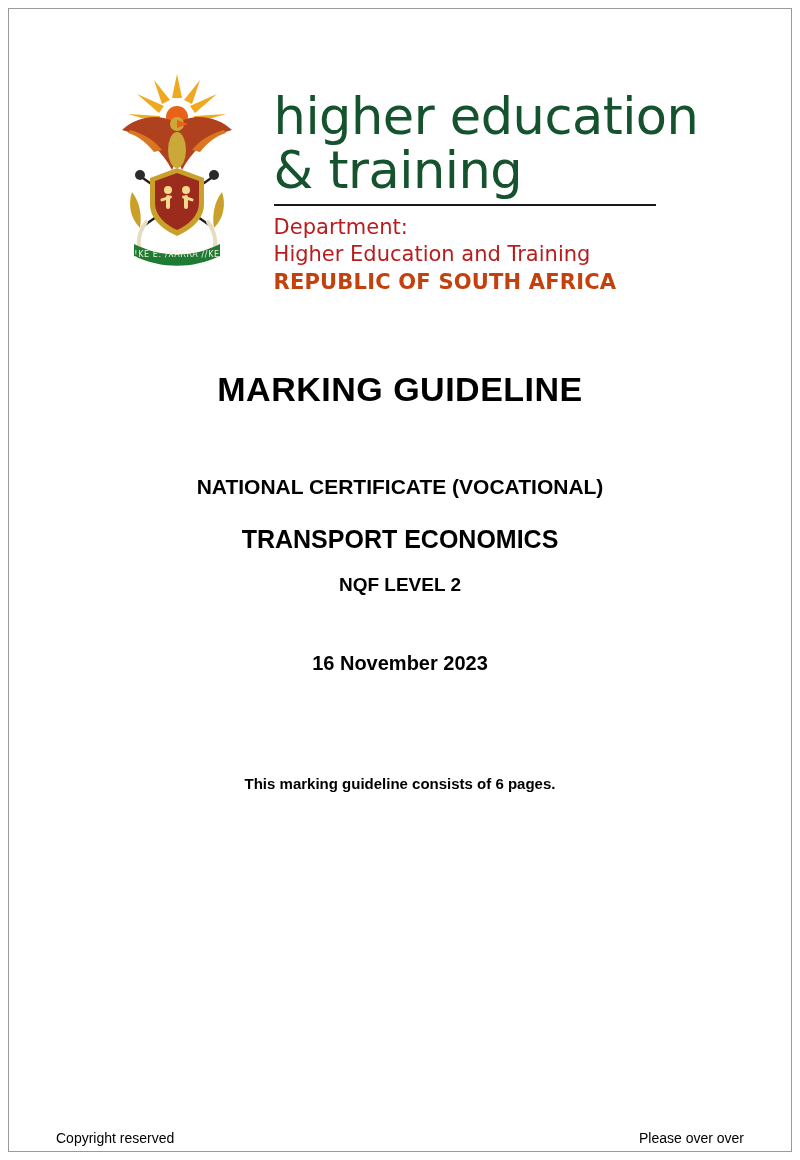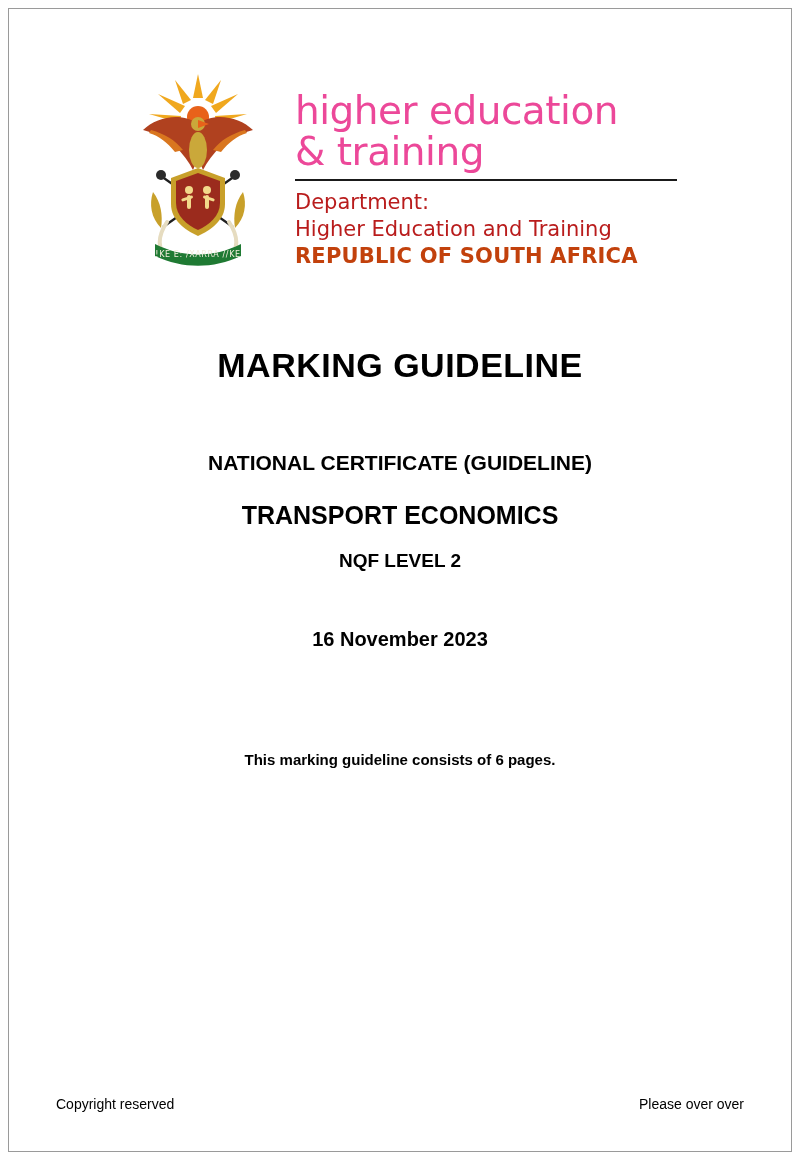--- a/index.html
+++ b/index.html
@@ -60,24 +60,24 @@
     flex: 0 0 auto;
     position: relative;
   }
 
   .dept-text {
     padding-top: 18px;
   }
 
   .dept-title {
     font-family: "DejaVu Sans", sans-serif;
-    font-size: 39px;
+    font-size: 51px;
     line-height: 1.06;
     font-weight: 400;
-    color: #ec4899;
+    color: #14532d;
     letter-spacing: -0.5px;
     white-space: pre-line;
   }
 
   .dept-rule {
     border-bottom: 2px solid #1a1a1a;
     margin: 6px 0 8px 0;
     width: 382px;
   }
 
@@ -140,21 +140,21 @@
     font-size: 15px;
     font-weight: bold;
     text-align: center;
   }
 
   
   .footer {
     position: absolute;
     left: 48px;
     right: 48px;
-    bottom: 40px;
+    bottom: 6px;
     display: flex;
     justify-content: space-between;
     font-size: 14px;
     color: #000000;
   }
 
   
   .coat-of-arms svg { display: block; }
 </style>
 </head>
@@ -228,21 +228,21 @@
         <div class="dept-title">higher education
 &amp; training</div>
         <div class="dept-rule"></div>
         <div class="dept-sub1">Department:</div>
         <div class="dept-sub2">Higher Education and Training</div>
         <div class="dept-sub3">REPUBLIC OF SOUTH AFRICA</div>
       </div>
     </div>
 
     <div class="doc-title">MARKING GUIDELINE</div>
-    <div class="cert-line">NATIONAL CERTIFICATE (GUIDELINE)</div>
+    <div class="cert-line">NATIONAL CERTIFICATE (VOCATIONAL)</div>
     <div class="subject">TRANSPORT ECONOMICS</div>
     <div class="nqf-level">NQF LEVEL 2</div>
     <div class="exam-date">16 November 2023</div>
     <div class="page-count">This marking guideline consists of 6 pages.</div>
 
     <div class="footer">
       <div>Copyright reserved</div>
       <div>Please over over</div>
     </div>
 

